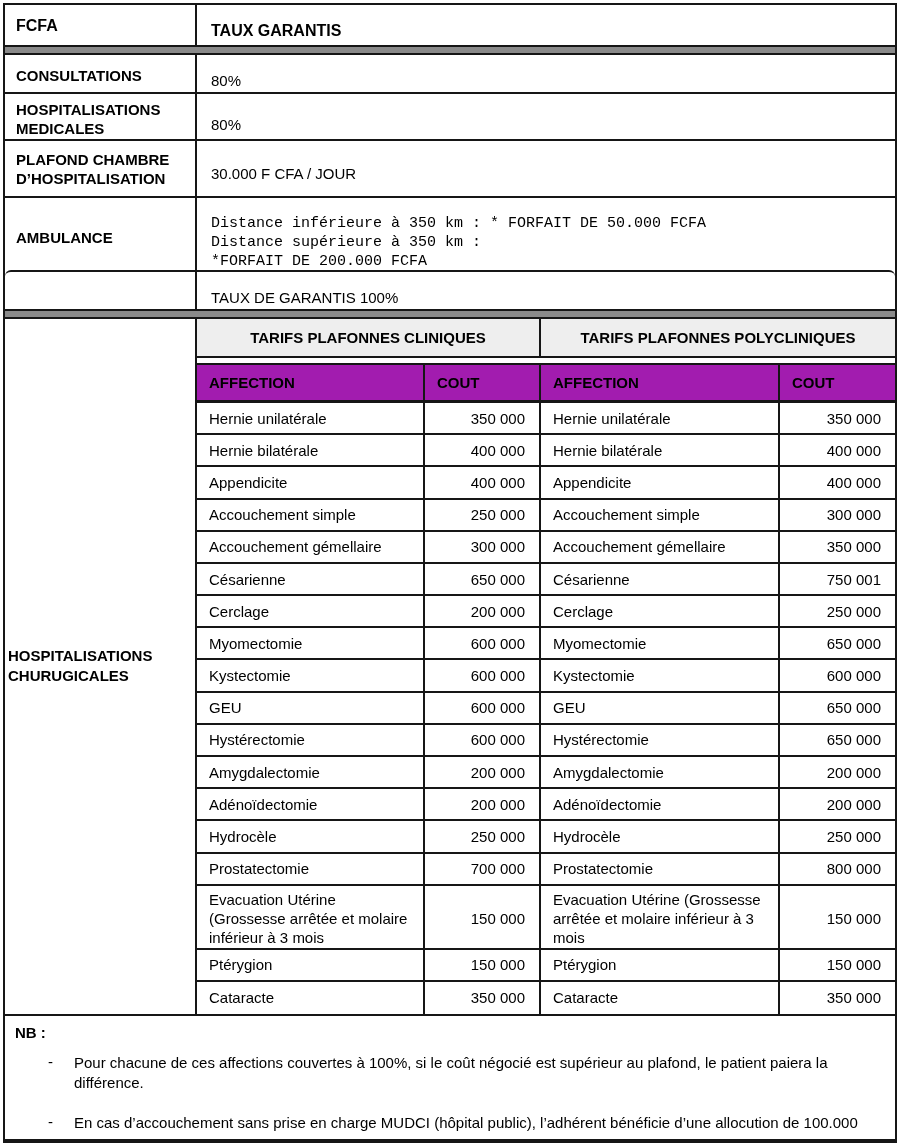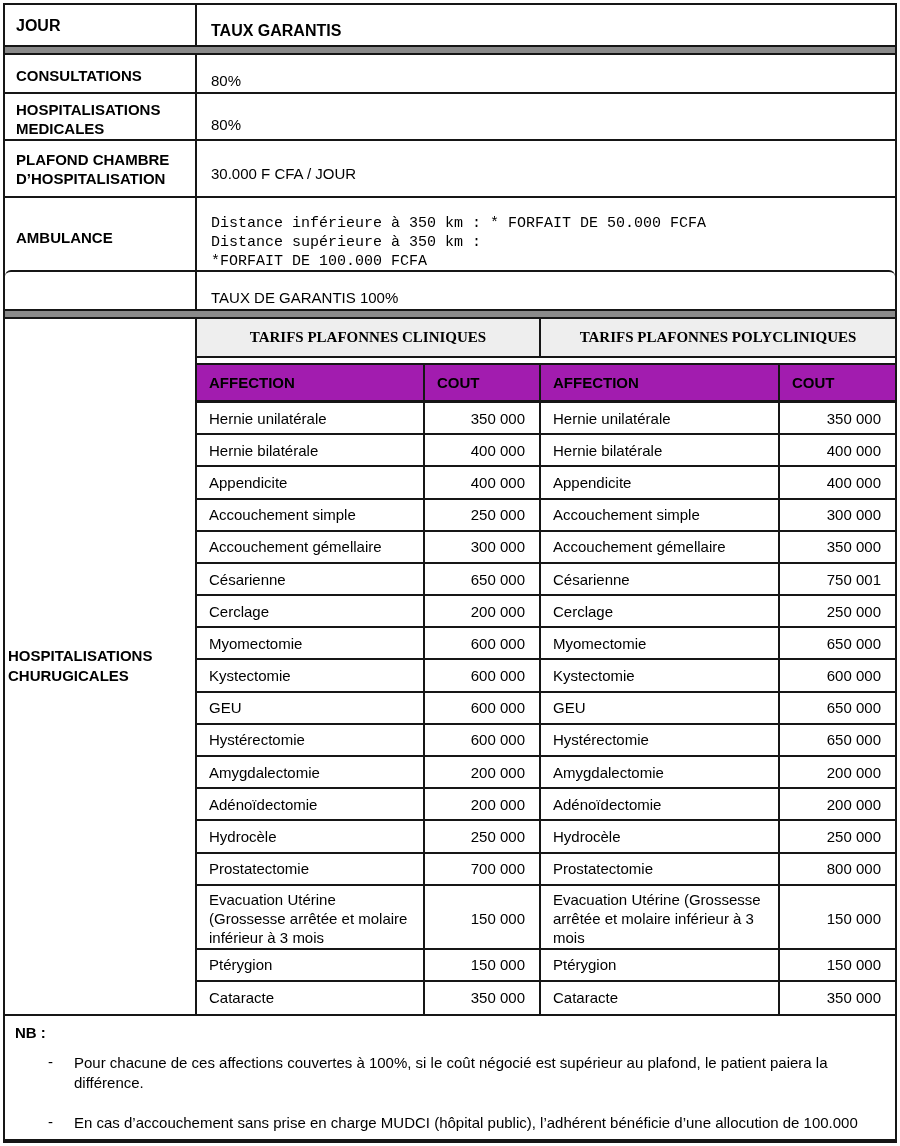--- a/index.html
+++ b/index.html
@@ -47,21 +47,21 @@
 
   
   .surgical { flex: 1; display: grid; grid-template-columns: 192px 1fr; }
   .surgical-label {
     font-weight: bold; font-size: 15px; line-height: 20px;
     display: flex; align-items: center;
     padding: 6px 10px 6px 3px;
     border-right: 2px solid #161616;
   }
   .inner { display: flex; flex-direction: column; }
-  .group-header { display: grid; grid-template-columns: 344px 1fr; font-family: Liberation Serif, serif; }
+  .group-header { display: grid; grid-template-columns: 344px 1fr; }
   .gcell {
     background: #eeeeee;
     font-weight: bold; font-size: 15px;
     display: flex; align-items: center; justify-content: center;
     min-height: 39px;
     border-bottom: 2px solid #161616;
     text-align: center;
   }
   .gcell.first { border-right: 2px solid #161616; }
   .inner-gap { height: 5px; background: #fff; }
@@ -102,21 +102,21 @@
   .nb-dash { width: 26px; flex: 0 0 26px; }
   .nb-text { flex: 1; line-height: 20px; }
 </style>
 </head>
 <body>
 
 <div class="page">
   <div class="doc">
 
     <div class="trow header-row">
-      <div class="cell label">JOUR</div>
+      <div class="cell label">FCFA</div>
       <div class="cell value">TAUX GARANTIS</div>
     </div>
 
     <div class="gray-band"></div>
 
     <div class="trow r-consultations">
       <div class="cell label">CONSULTATIONS</div>
       <div class="cell value">80%</div>
     </div>
 
@@ -128,21 +128,21 @@
     <div class="trow bt r-plafond">
       <div class="cell label">PLAFOND CHAMBRE D’HOSPITALISATION</div>
       <div class="cell value">30.000 F CFA / JOUR</div>
     </div>
 
     <div class="trow bt r-ambulance">
       <div class="cell label">AMBULANCE</div>
       <div class="cell value multiline">
         <div>Distance inférieure à 350 km : * FORFAIT DE 50.000 FCFA</div>
         <div>Distance supérieure à 350 km :</div>
-        <div>*FORFAIT DE 100.000 FCFA</div>
+        <div>*FORFAIT DE 200.000 FCFA</div>
       </div>
     </div>
 
     <div class="trow bt r-taux">
       <div class="cell label"></div>
       <div class="cell value">TAUX DE GARANTIS 100%</div>
     </div>
 
     <div class="gray-band"></div>
 

